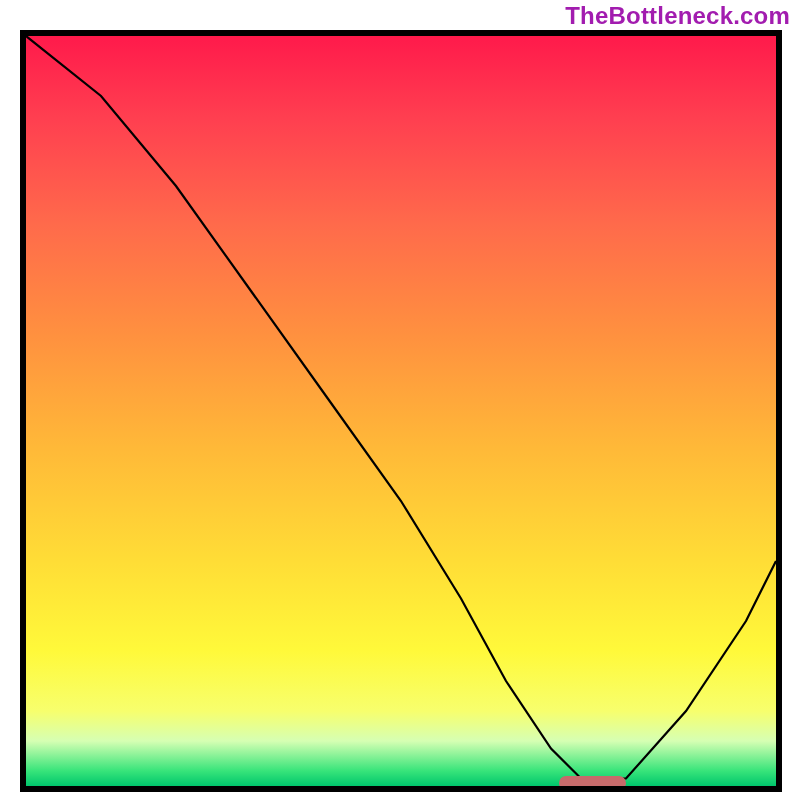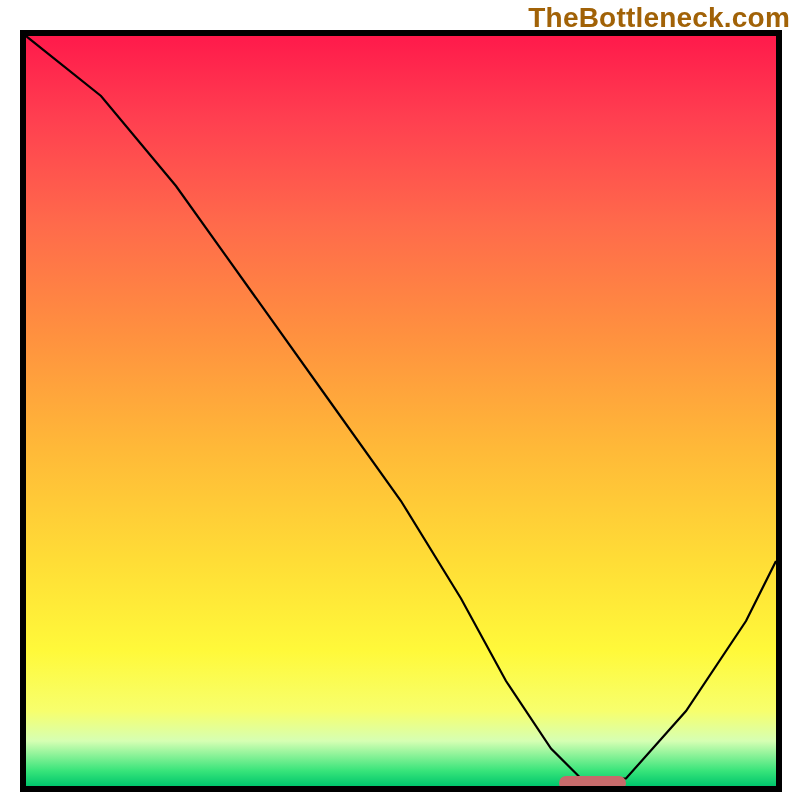--- a/index.html
+++ b/index.html
@@ -13,23 +13,23 @@
   }
   .wrap {
     position: relative;
     width: 800px;
     height: 800px;
   }
   .attribution {
     position: absolute;
     top: 2px;
     right: 10px;
-    font-size: 28px;
+    font-size: 24px;
     font-weight: 700;
-    color: #a16207;
+    color: #a21caf;
     letter-spacing: 0.2px;
   }
   .frame {
     position: absolute;
     top: 30px;
     left: 20px;
     width: 762px;
     height: 762px;
     border: 6px solid #000;
     box-sizing: border-box;

